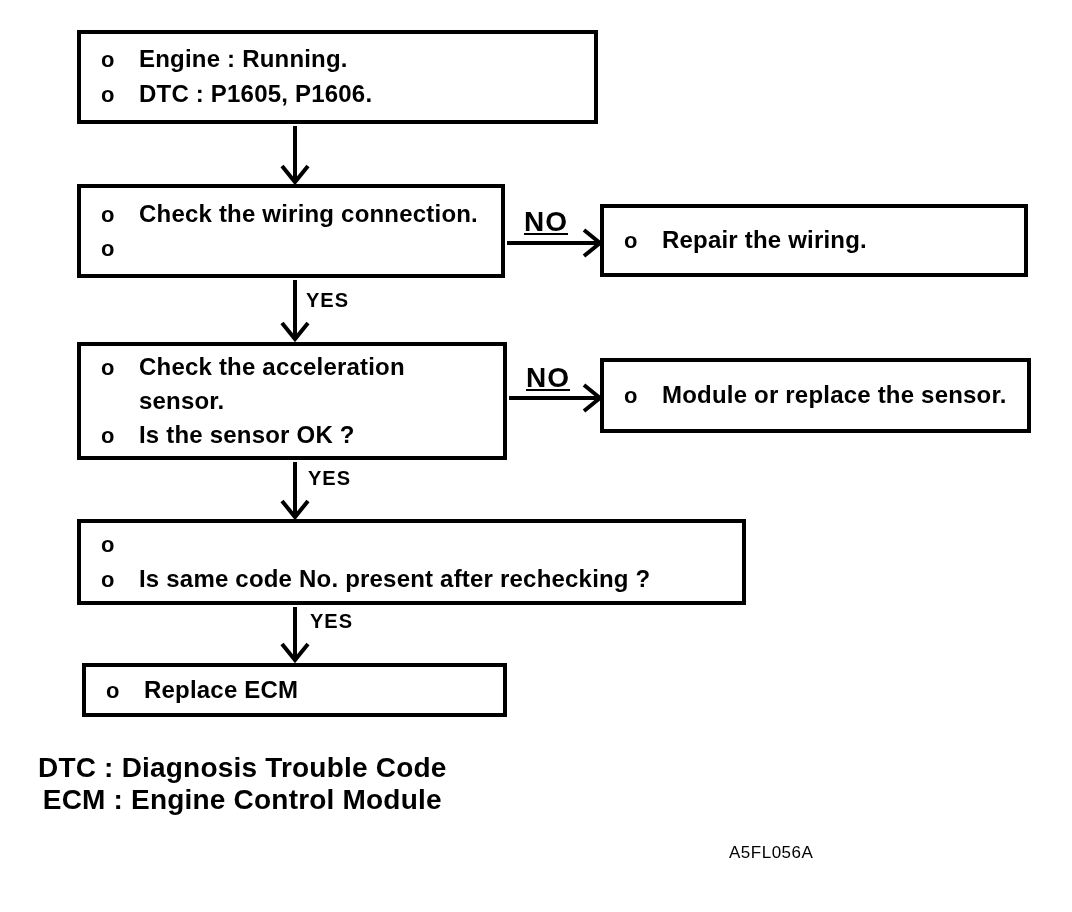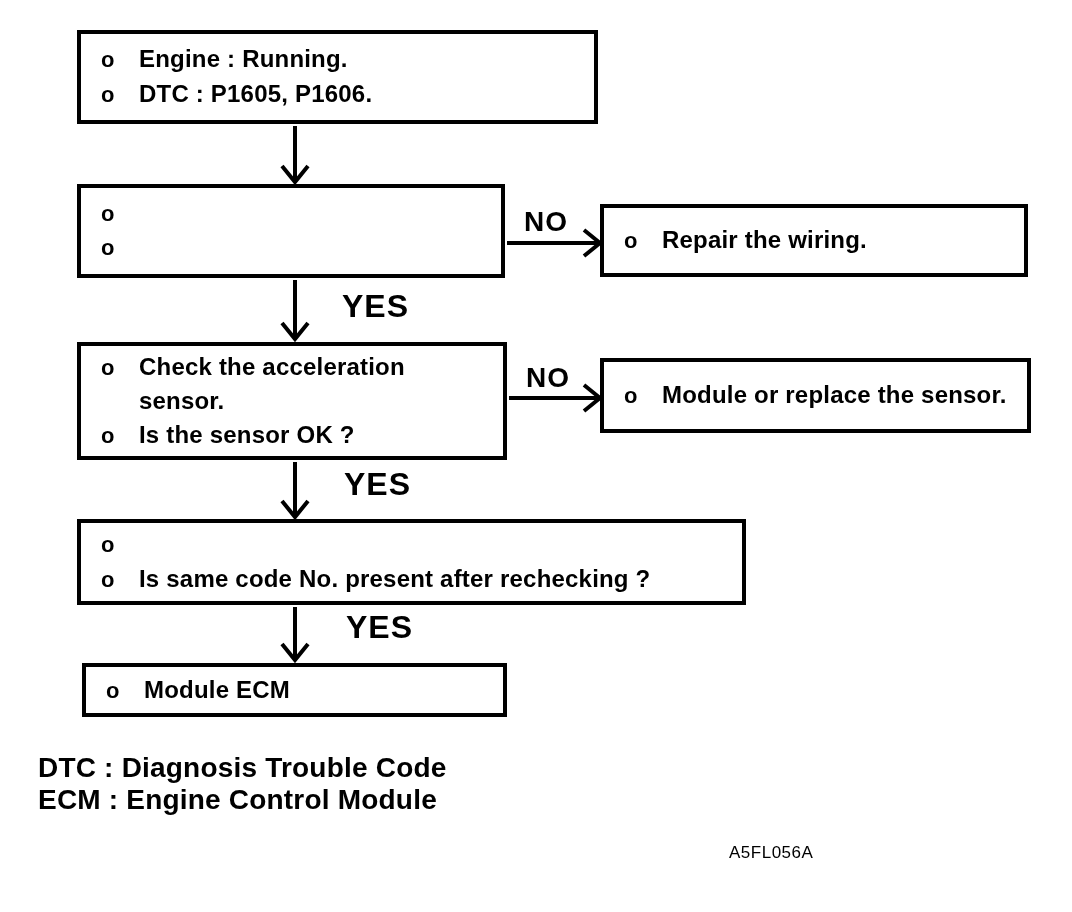--- a/index.html
+++ b/index.html
@@ -39,39 +39,40 @@
     font-size: 22px;
   }
   .txt { white-space: normal; }
   .txt.wrap-narrow { max-width: 300px; }
   .edge-label {
     position: absolute;
     font-weight: 700;
     line-height: 1;
     letter-spacing: 1px;
   }
-  .edge-label.no  { font-size: 28px; }
-  .edge-label.yes { font-size: 32px; margin-left: 36px; }
+  .edge-label.no  { font-size: 28px; text-decoration: underline; }
+  .edge-label.yes { font-size: 20px; }
   #arrow-layer {
     position: absolute;
     left: 0; top: 0;
     pointer-events: none;
   }
   #arrow-layer path {
     stroke: #000;
     stroke-width: 4;
     fill: none;
   }
   .legend {
     position: absolute;
     left: 38px; top: 752px;
     font-weight: 700;
     font-size: 28px;
     line-height: 32px;
     letter-spacing: 0.2px;
+    text-align: center;
   }
   .figure-code {
     position: absolute;
     left: 729px; top: 843px;
     font-weight: 400;
     font-size: 17px;
     letter-spacing: 0.5px;
   }
 
   
@@ -128,20 +129,21 @@
     </div>
     <div class="item">
       <span class="bullet">o</span>
       <span class="txt">DTC : P1605, P1606.</span>
     </div>
   </div>
 
   <div class="flowbox" id="box-check-wiring">
     <div class="item">
       <span class="bullet">o</span>
+      <span class="txt">Check the wiring connection.</span>
     </div>
     <div class="item">
       <span class="bullet">o</span>
     </div>
   </div>
 
   <div class="flowbox" id="box-repair">
     <div class="item">
       <span class="bullet">o</span>
       <span class="txt">Repair the wiring.</span>
@@ -172,21 +174,21 @@
     </div>
     <div class="item">
       <span class="bullet">o</span>
       <span class="txt">Is same code No. present after rechecking ?</span>
     </div>
   </div>
 
   <div class="flowbox" id="box-replace">
     <div class="item">
       <span class="bullet">o</span>
-      <span class="txt">Module ECM</span>
+      <span class="txt">Replace ECM</span>
     </div>
   </div>
 
   <div class="edge-label no" id="label-no-1">NO</div>
   <div class="edge-label yes" id="label-yes-1">YES</div>
   <div class="edge-label no" id="label-no-2">NO</div>
   <div class="edge-label yes" id="label-yes-2">YES</div>
   <div class="edge-label yes" id="label-yes-3">YES</div>
 
   <div class="legend">

